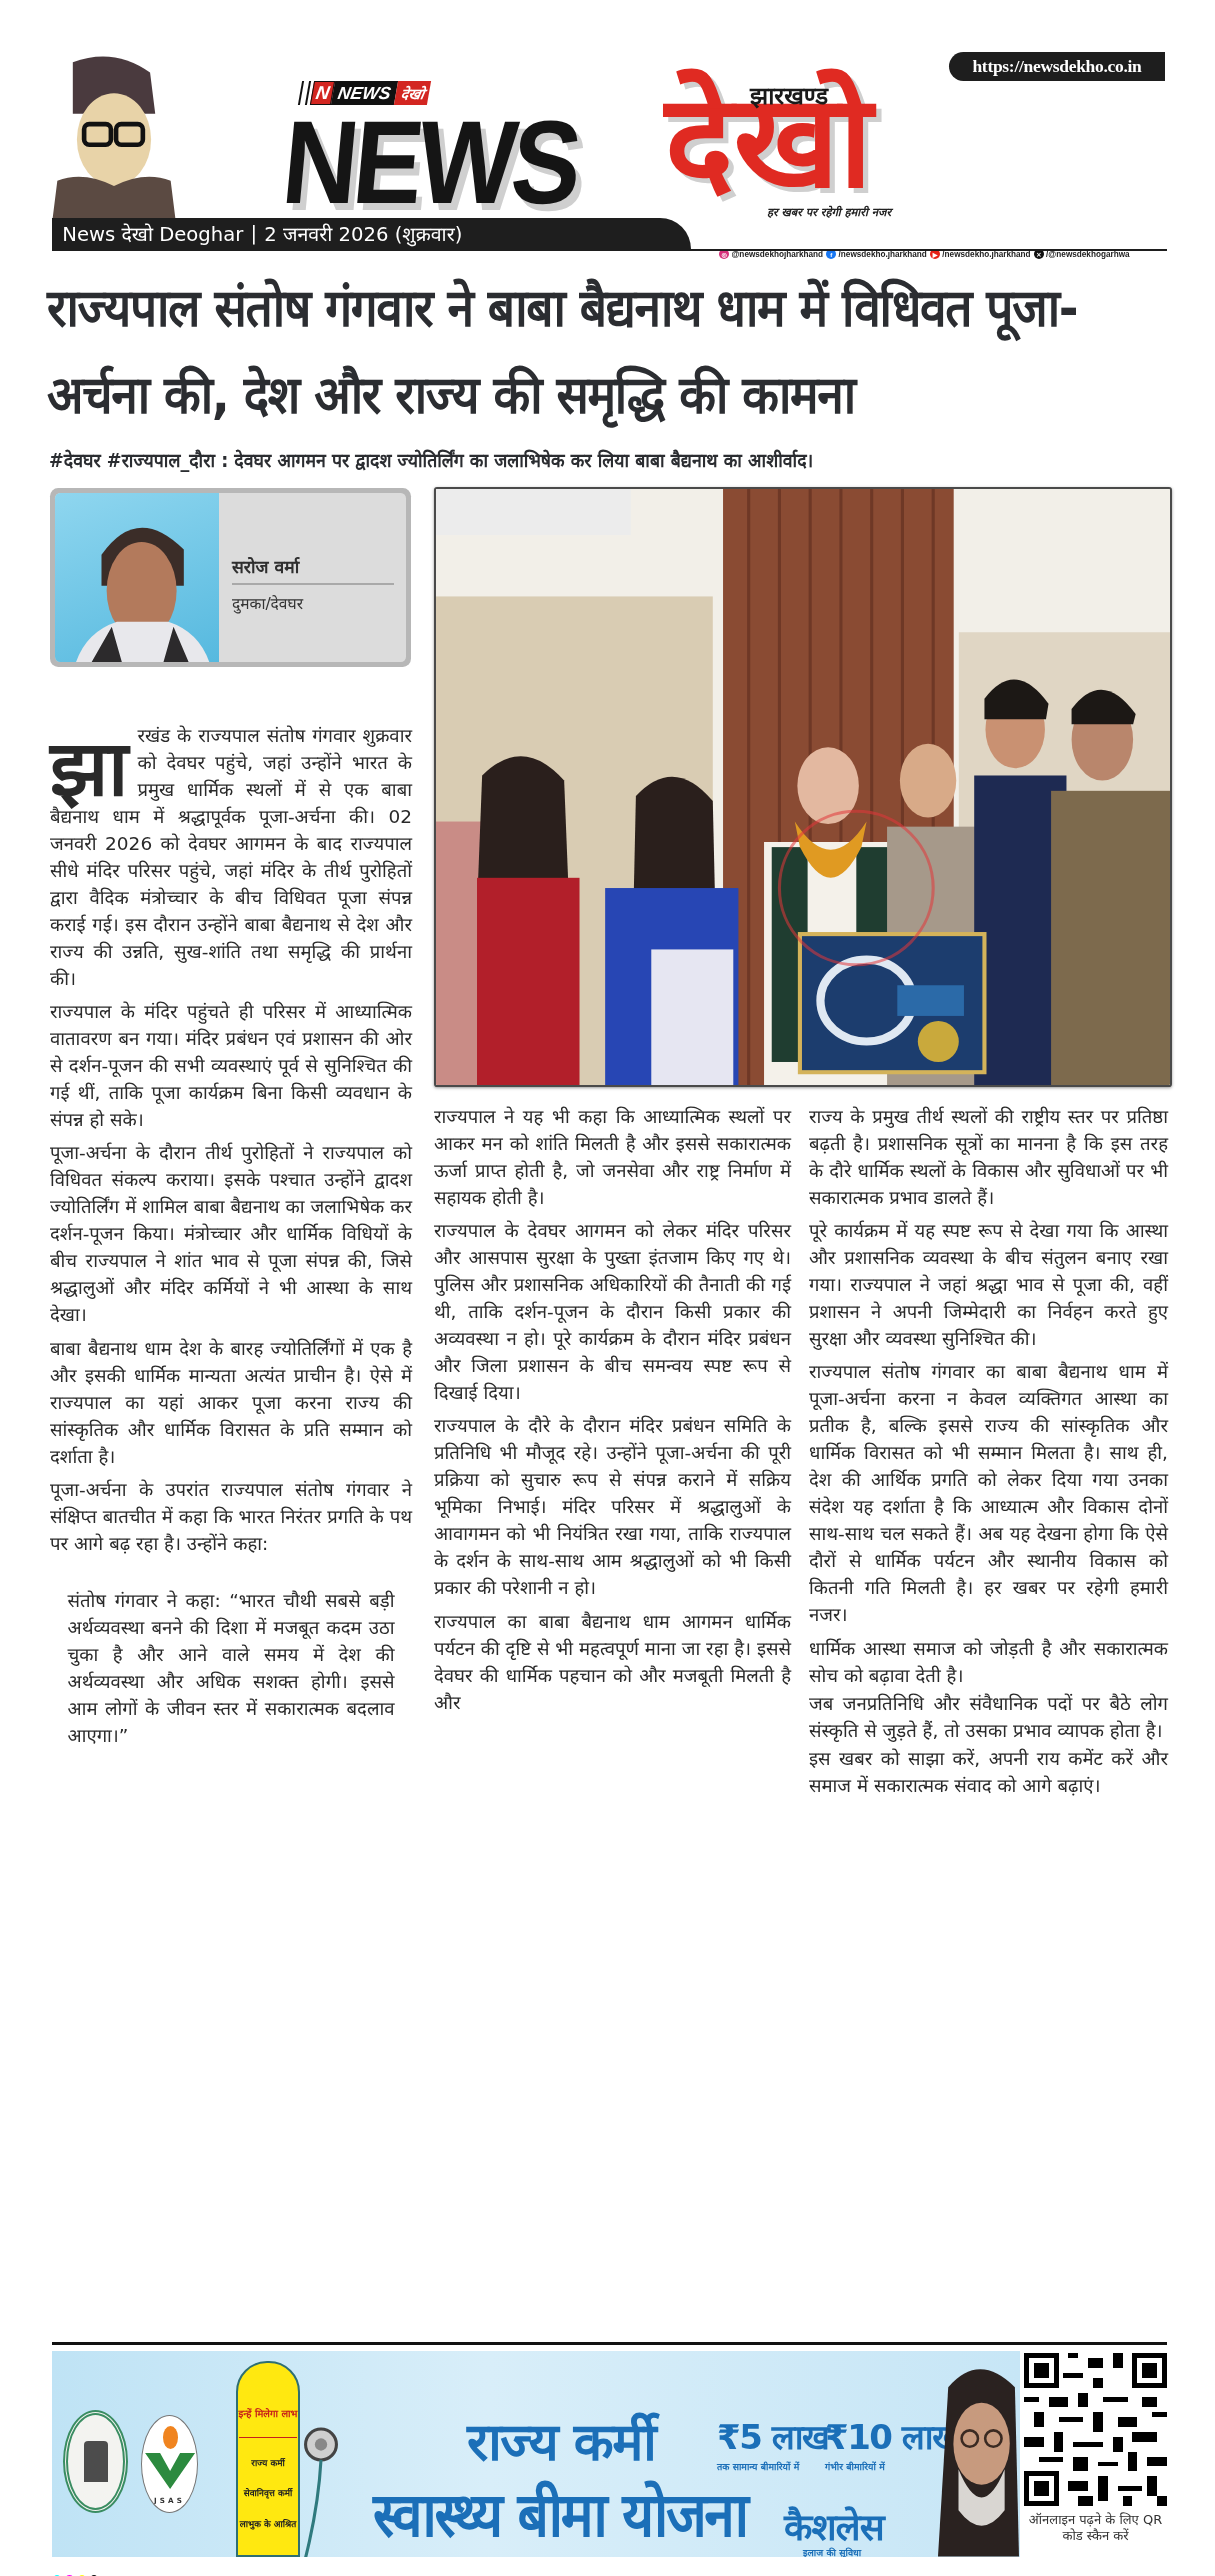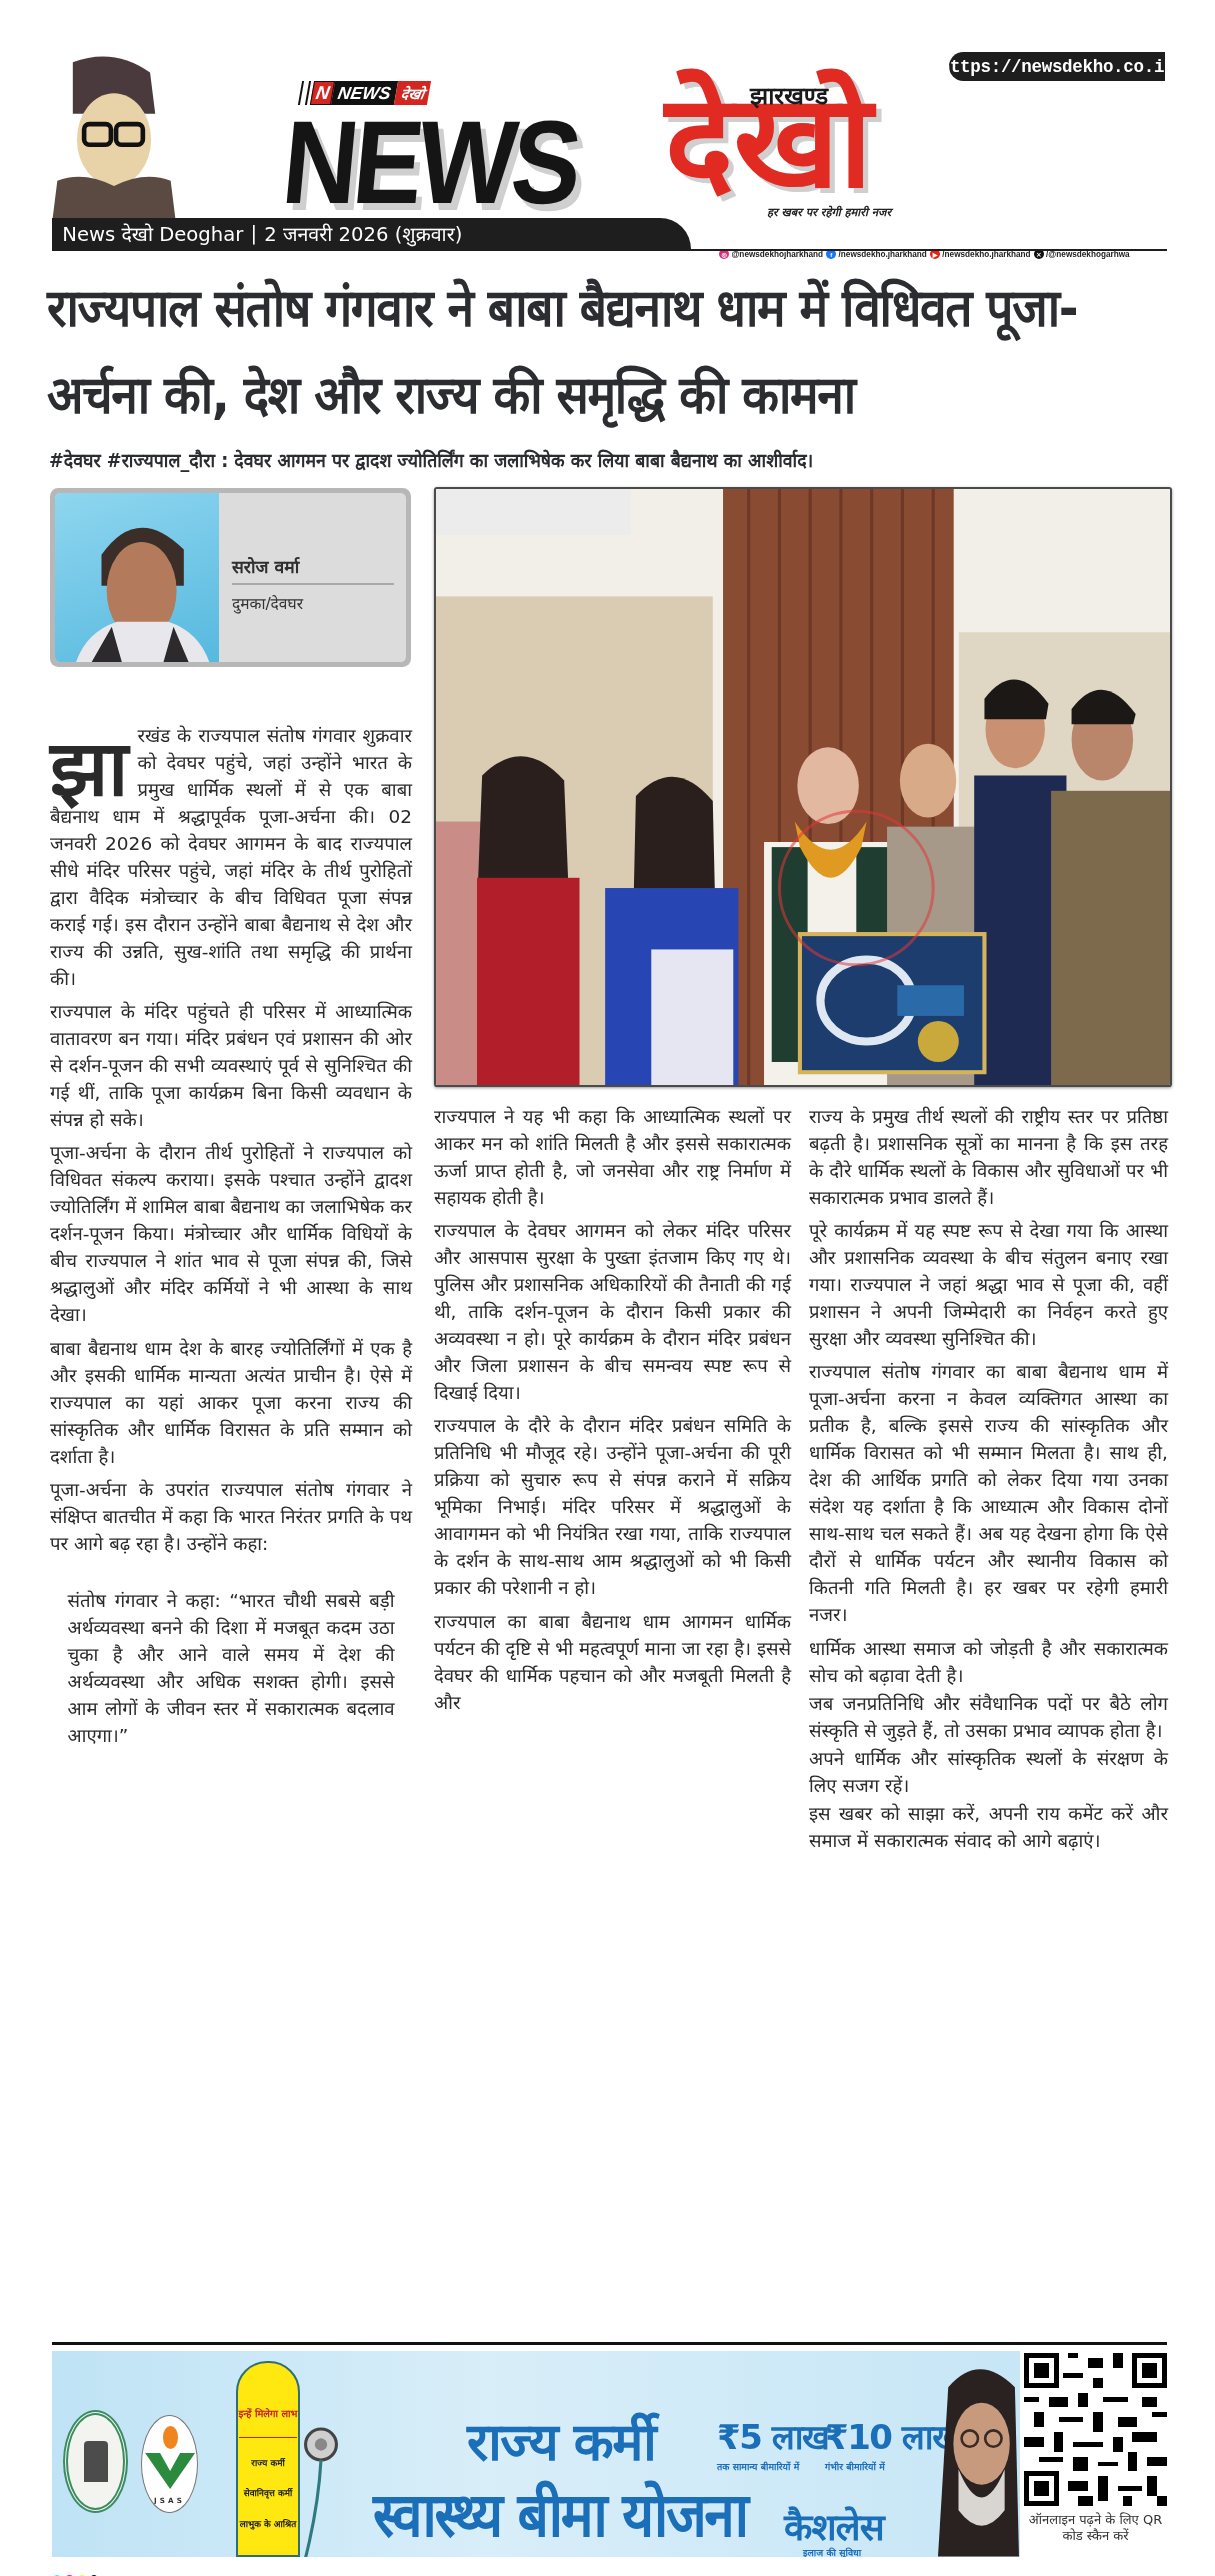--- a/index.html
+++ b/index.html
@@ -3,21 +3,21 @@
 <meta charset="utf-8">
 <style>
   * { box-sizing: border-box; margin: 0; padding: 0; }
   html, body { width: 1216px; height: 2591px; background: #ffffff; overflow: hidden; }
   body { position: relative; font-family: "DejaVu Sans", sans-serif; color: #2b2b2b; }
 
   
   .url-pill {
     position: absolute; left: 949px; top: 52px; width: 216px; height: 29px;
     background: #1e1e1e; color: #fff; border-radius: 14.4px 0 0 14.4px;
-    font-family: Liberation Mono, monospace; font-weight: bold; font-size: 17.5px;
+    font-family: Liberation Serif, serif; font-weight: bold; font-size: 17.5px;
     display: flex; align-items: center; justify-content: center; letter-spacing: -0.3px;
   }
   .portrait {
     position: absolute; left: 52px; top: 52px; width: 124px; height: 170px;
     overflow: hidden;
   }
   .portrait svg { width: 100%; height: 100%; }
   .mini-logo {
     position: absolute; left: 300px; top: 80px; height: 26px; display: flex; align-items: center;
     font-family: "Liberation Sans", sans-serif; font-weight: bold; font-style: italic;
@@ -275,21 +275,20 @@
   <p>राज्यपाल के दौरे के दौरान मंदिर प्रबंधन समिति के प्रतिनिधि भी मौजूद रहे। उन्होंने पूजा-अर्चना की पूरी प्रक्रिया को सुचारु रूप से संपन्न कराने में सक्रिय भूमिका निभाई। मंदिर परिसर में श्रद्धालुओं के आवागमन को भी नियंत्रित रखा गया, ताकि राज्यपाल के दर्शन के साथ-साथ आम श्रद्धालुओं को भी किसी प्रकार की परेशानी न हो।</p>
   <p>राज्यपाल का बाबा बैद्यनाथ धाम आगमन धार्मिक पर्यटन की दृष्टि से भी महत्वपूर्ण माना जा रहा है। इससे देवघर की धार्मिक पहचान को और मजबूती मिलती है और</p>
 </div>
 
 <div class="col col3">
   <p>राज्य के प्रमुख तीर्थ स्थलों की राष्ट्रीय स्तर पर प्रतिष्ठा बढ़ती है। प्रशासनिक सूत्रों का मानना है कि इस तरह के दौरे धार्मिक स्थलों के विकास और सुविधाओं पर भी सकारात्मक प्रभाव डालते हैं।</p>
   <p>पूरे कार्यक्रम में यह स्पष्ट रूप से देखा गया कि आस्था और प्रशासनिक व्यवस्था के बीच संतुलन बनाए रखा गया। राज्यपाल ने जहां श्रद्धा भाव से पूजा की, वहीं प्रशासन ने अपनी जिम्मेदारी का निर्वहन करते हुए सुरक्षा और व्यवस्था सुनिश्चित की।</p>
   <p>राज्यपाल संतोष गंगवार का बाबा बैद्यनाथ धाम में पूजा-अर्चना करना न केवल व्यक्तिगत आस्था का प्रतीक है, बल्कि इससे राज्य की सांस्कृतिक और धार्मिक विरासत को भी सम्मान मिलता है। साथ ही, देश की आर्थिक प्रगति को लेकर दिया गया उनका संदेश यह दर्शाता है कि आध्यात्म और विकास दोनों साथ-साथ चल सकते हैं। अब यह देखना होगा कि ऐसे दौरों से धार्मिक पर्यटन और स्थानीय विकास को कितनी गति मिलती है। हर खबर पर रहेगी हमारी नजर।</p>
   <p class="tight">धार्मिक आस्था समाज को जोड़ती है और सकारात्मक सोच को बढ़ावा देती है।</p>
   <p class="tight">जब जनप्रतिनिधि और संवैधानिक पदों पर बैठे लोग संस्कृति से जुड़ते हैं, तो उसका प्रभाव व्यापक होता है।</p>
-  <p class="tight">अपने धार्मिक और सांस्कृतिक स्थलों के संरक्षण के लिए सजग रहें।</p>
   <p class="tight">इस खबर को साझा करें, अपनी राय कमेंट करें और समाज में सकारात्मक संवाद को आगे बढ़ाएं।</p>
 </div>
 
 <div class="footer-rule"></div>
 
 <div class="ad-banner">
   <div class="emblem">
       <div class="core"></div>
     </div>
   <div class="jsas">

